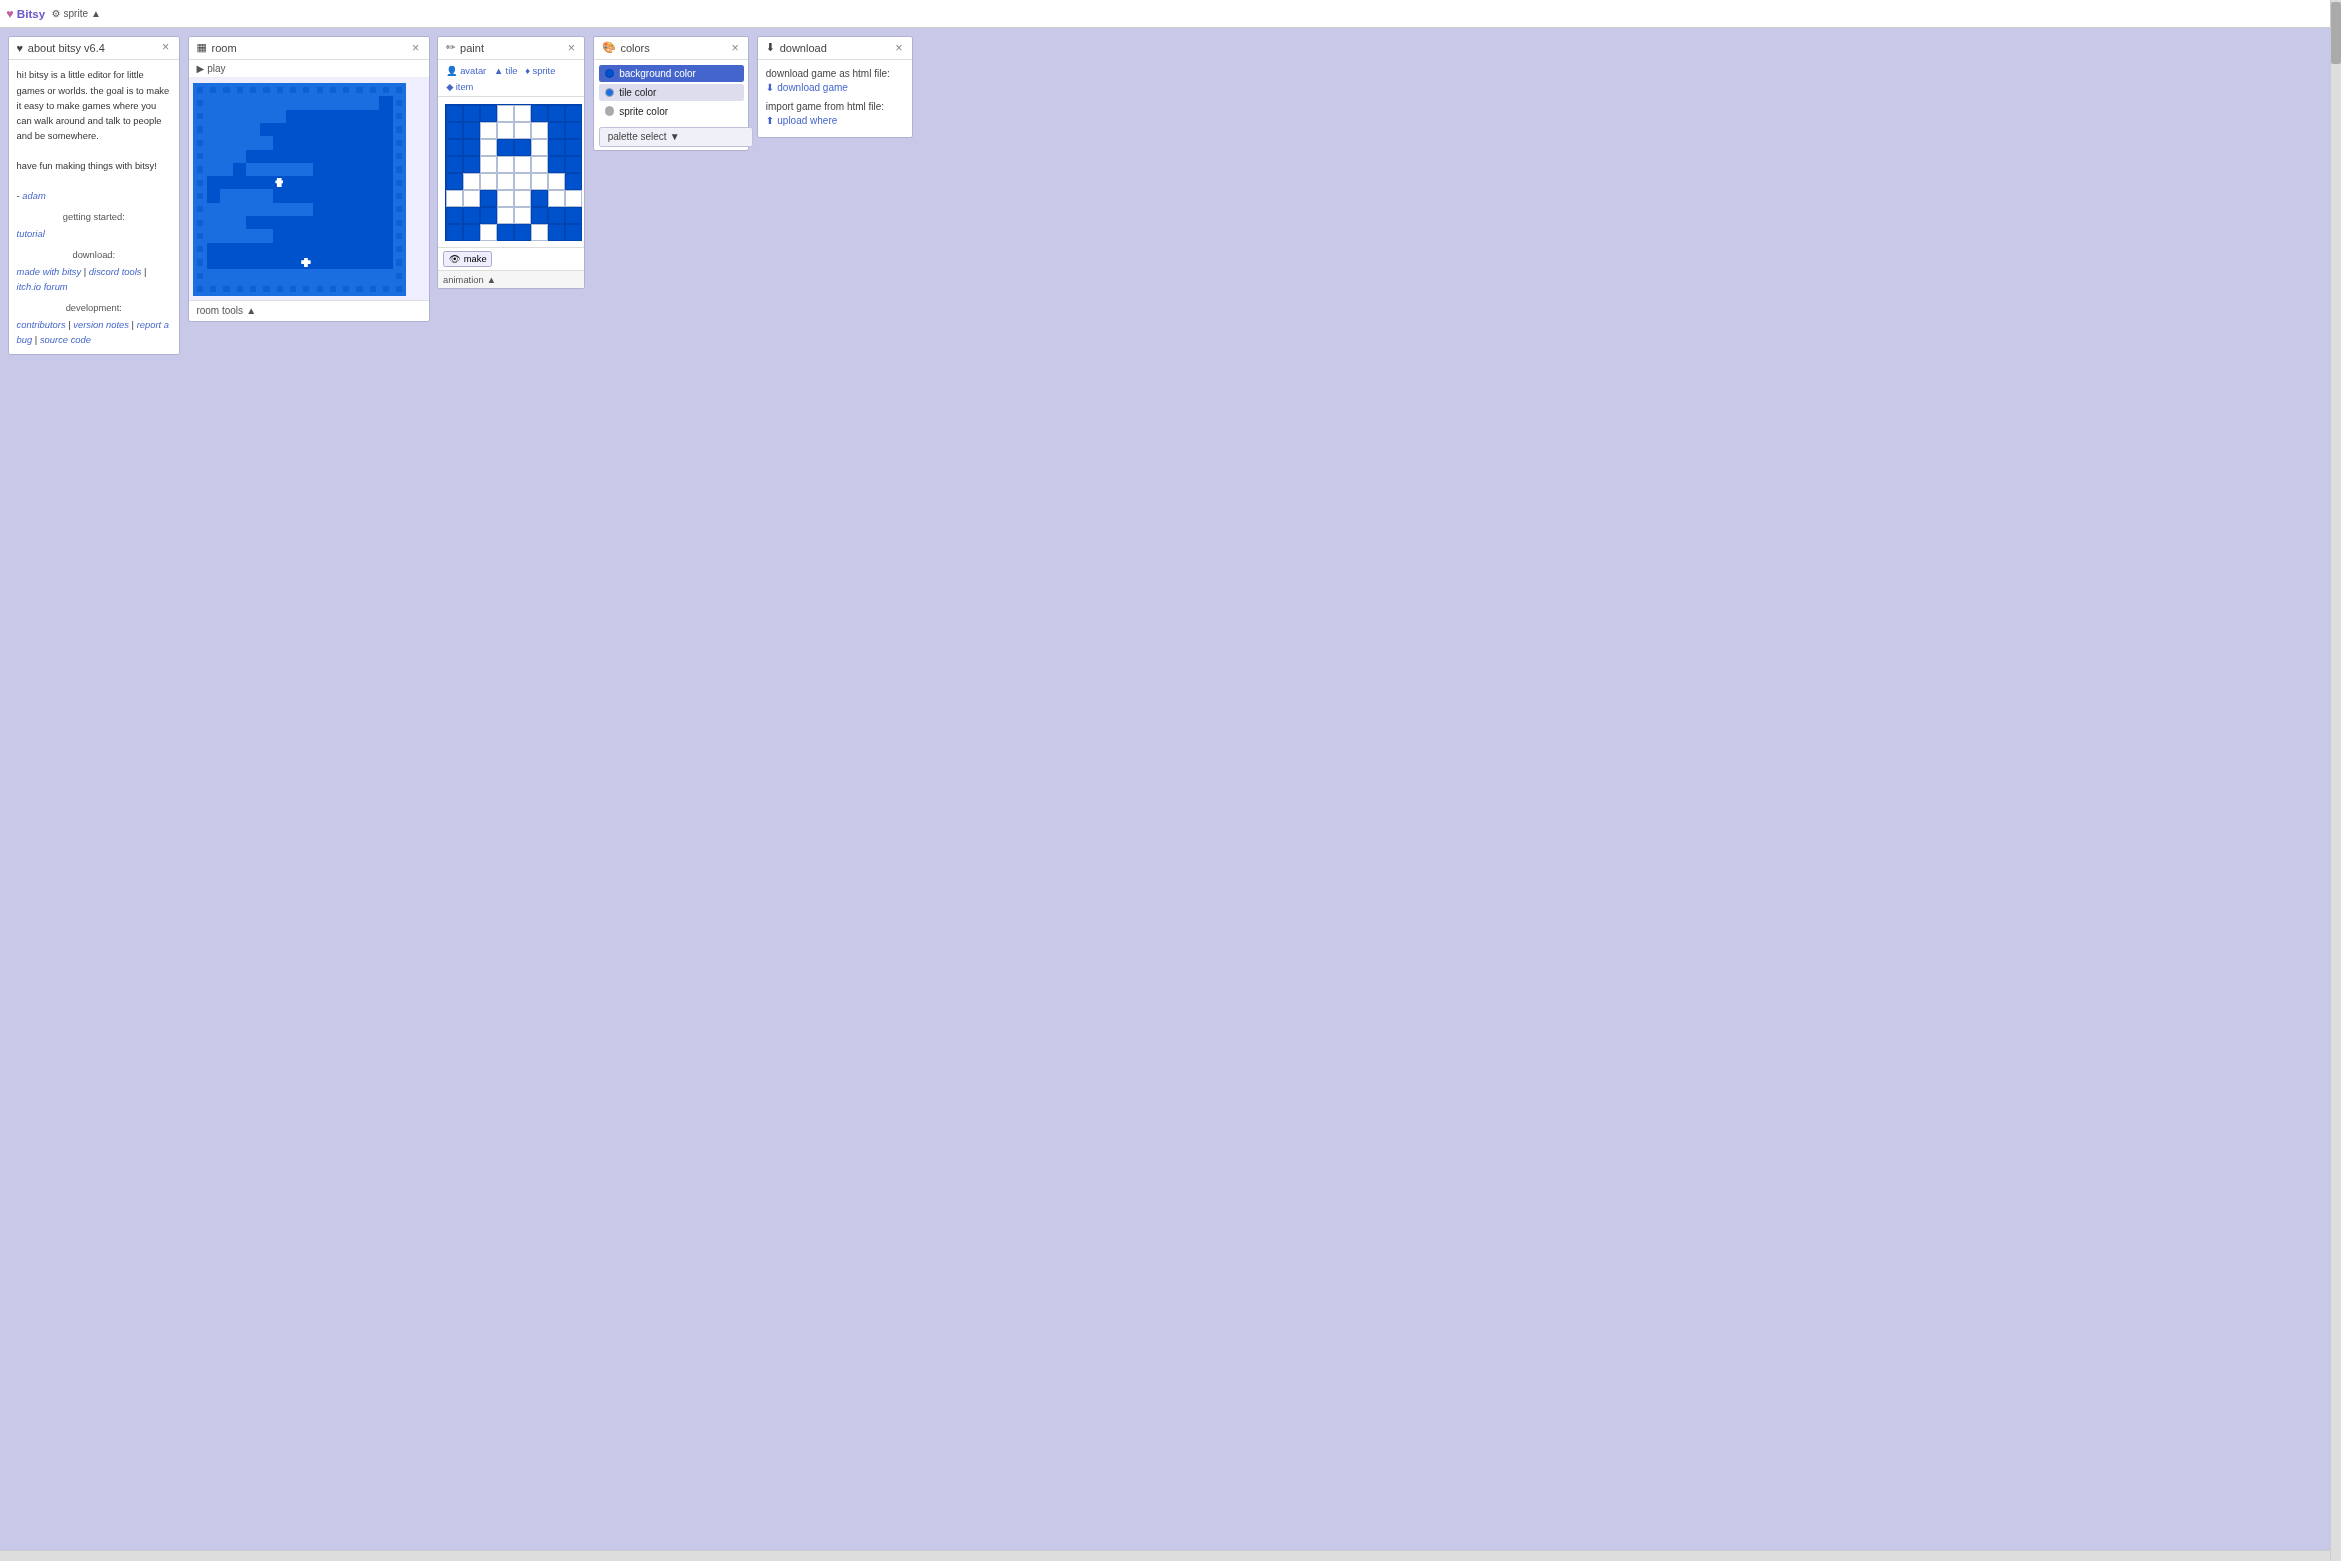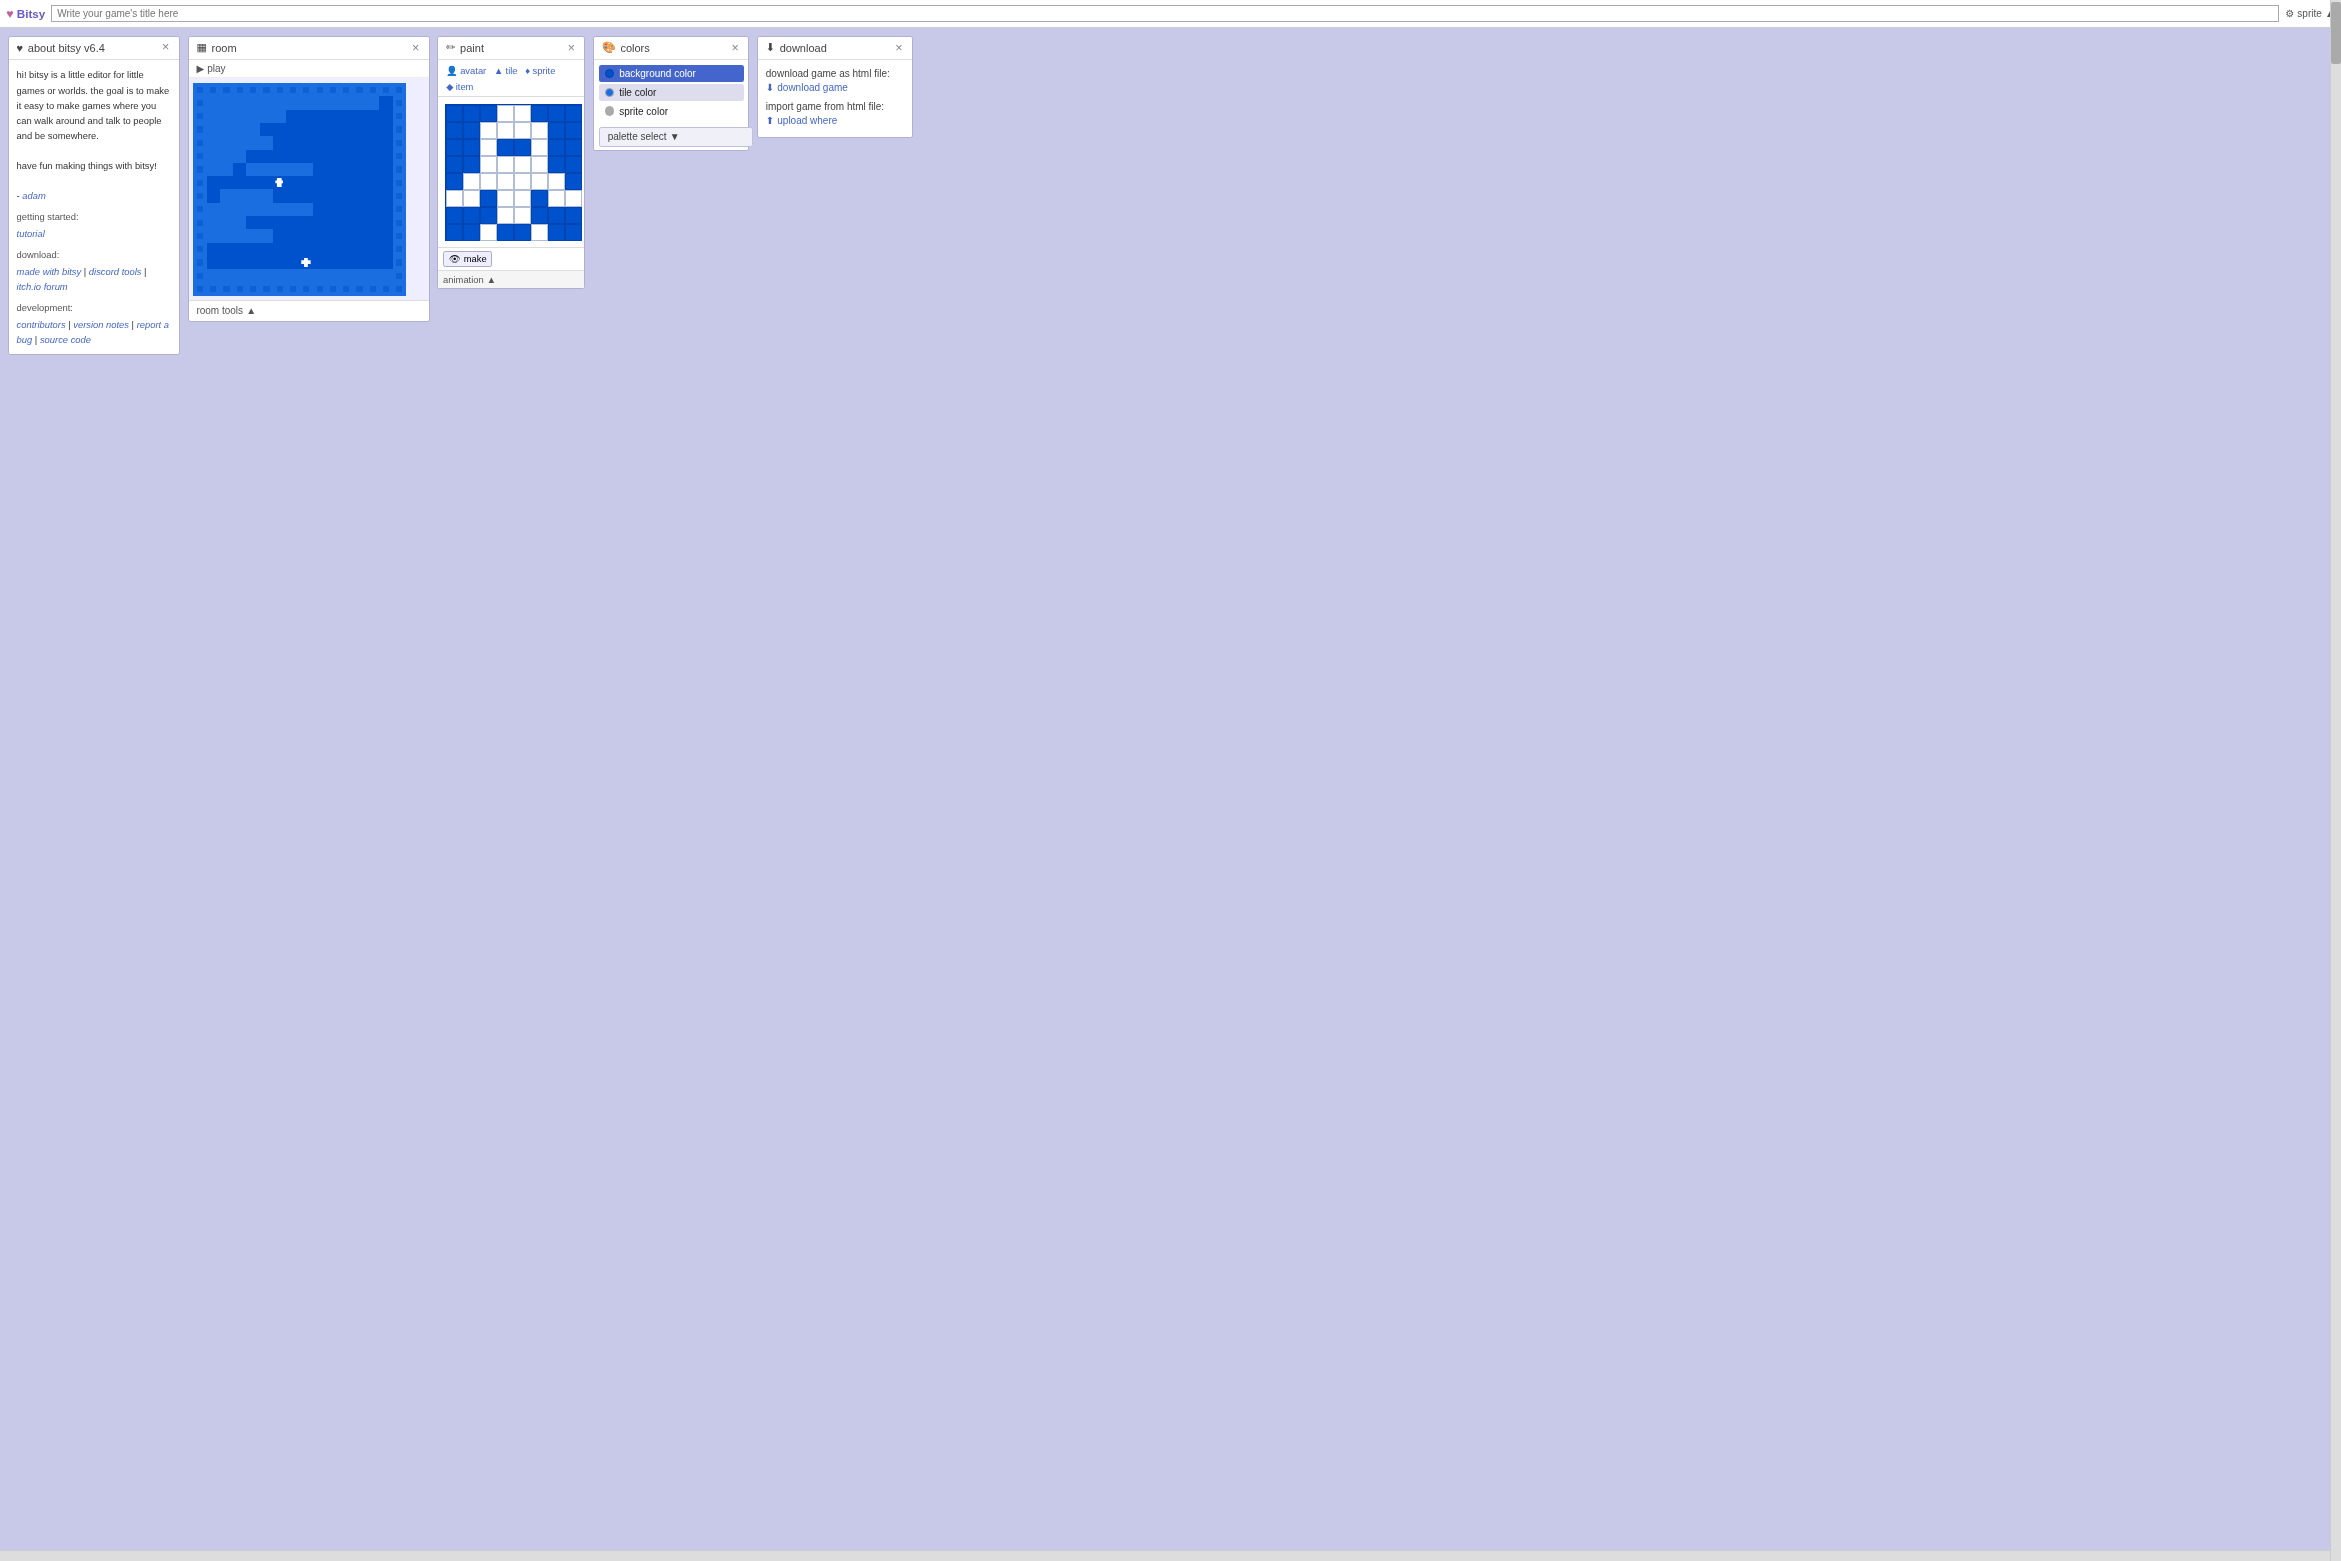--- a/index.html
+++ b/index.html
@@ -106,21 +106,21 @@
       font-size: 9.4px;
       line-height: 1.6;
       color: #333;
     }
     #about-panel a {
       color: #4466cc;
       text-decoration: none;
       font-style: italic;
     }
     #about-panel .section { margin-top: 6.2px; }
-    #about-panel .section-label { color: #555; margin-bottom: 1.6px; }
+    #about-panel .section-label { color: #555; margin-bottom: 1.6px; text-align: center; }
 
     
     #room-panel {
       width: 242px;
       flex-shrink: 0;
     }
     .room-play-btn {
       background: none;
       border: none;
       cursor: pointer;
@@ -352,21 +352,20 @@
     }
   </style>
 </head>
 <body>
 
 <div id="header">
   <div class="logo">
     <span class="logo-heart">♥</span>
     <span>Bitsy</span>
   </div>
-  <input type="text" id="title-input" placeholder="Write your game's title here" style="">
   <button id="tools-btn">
     <span>⚙</span>
     <span>sprite</span>
     <span>▲</span>
   </button>
 </div>
 
 <div id="main">
 
   <div class="panel" id="about-panel">

